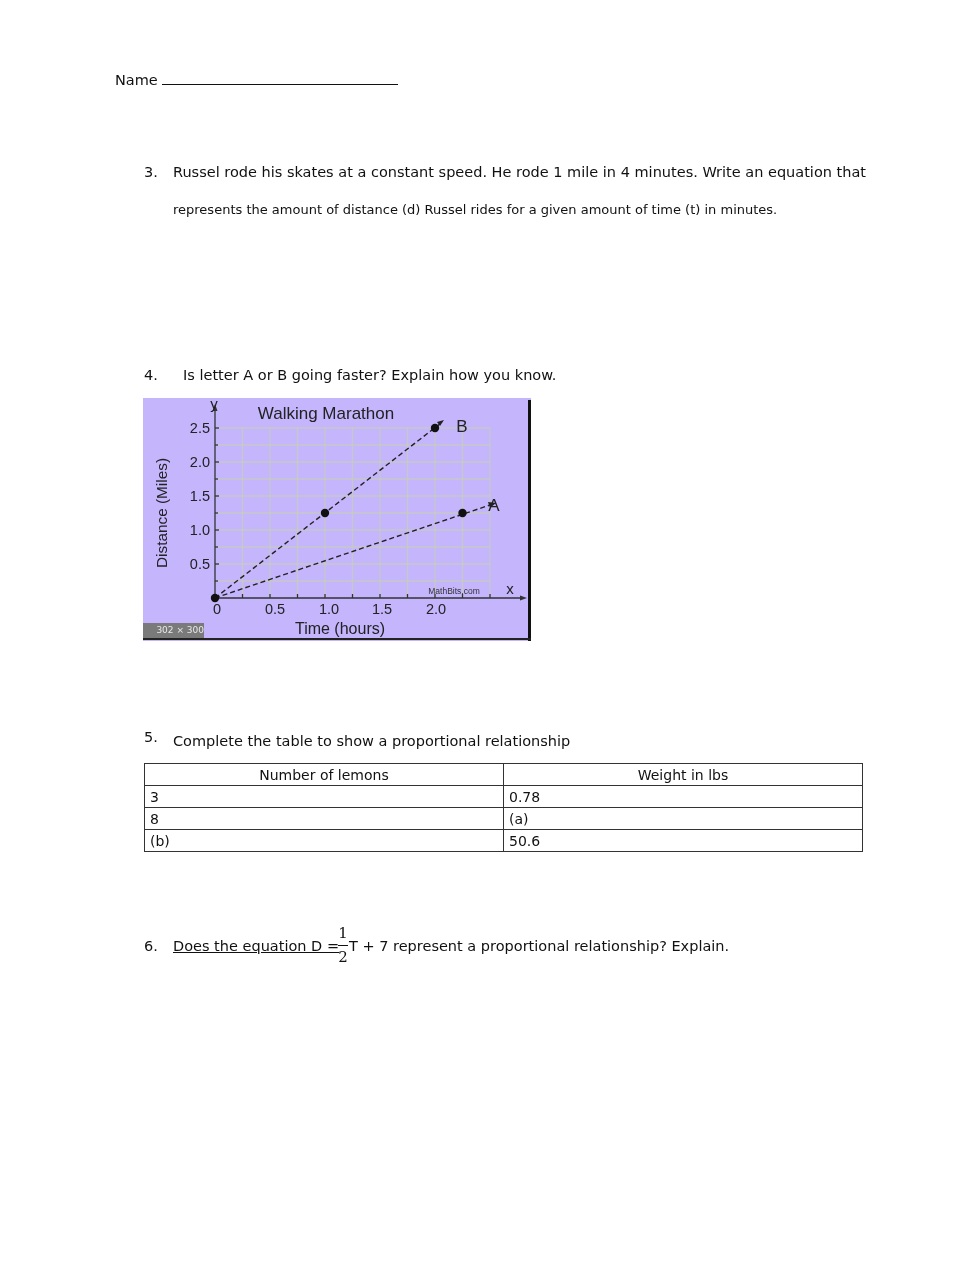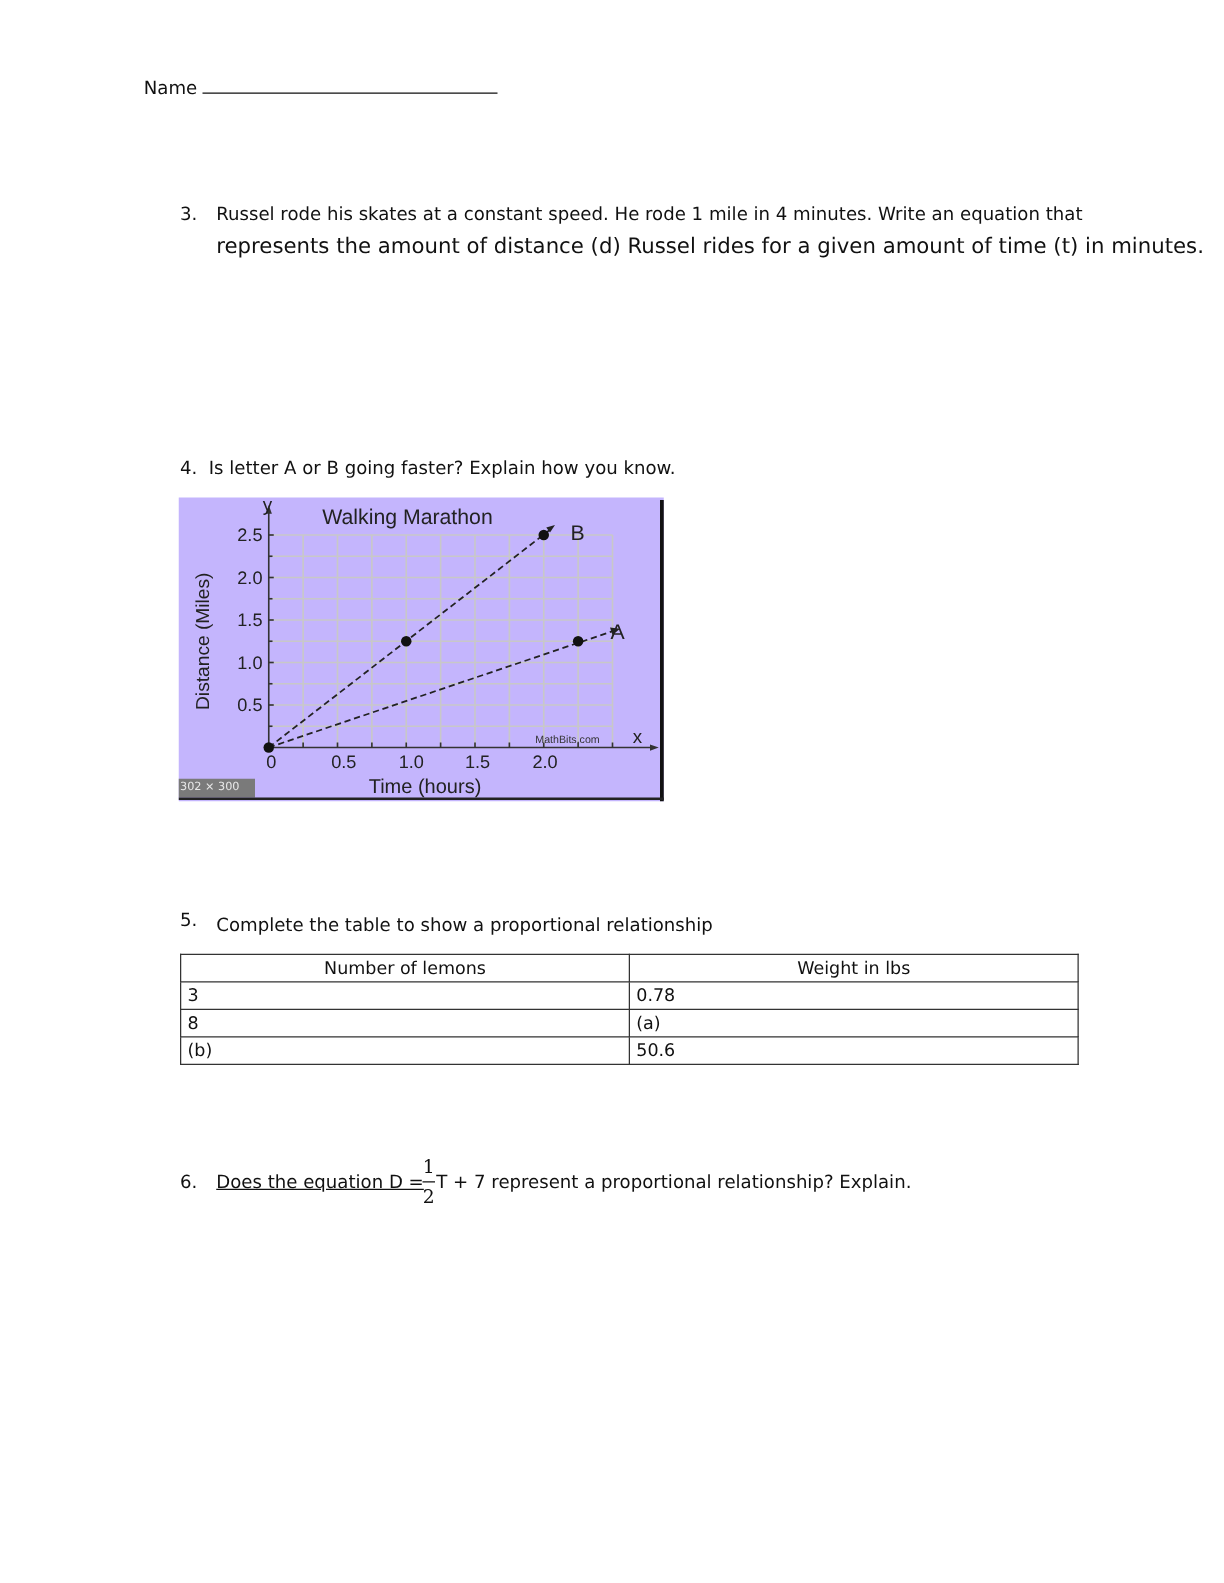--- a/index.html
+++ b/index.html
@@ -1,29 +1,29 @@
 <!DOCTYPE html>
 <html><head>
 <meta charset="utf-8">
 <style>
   html, body { margin: 0; padding: 0; background: #ffffff; }
   body { width: 979px; height: 1266px; position: relative; overflow: hidden;
          font-family: "Liberation Sans", sans-serif; color: #111; }
   .txt { position: absolute; font-family: "DejaVu Sans", sans-serif; font-size: 14.5px; color: #111; white-space: nowrap; }
   .qnum { position: absolute; font-family: "DejaVu Sans", sans-serif; font-size: 14.5px; }
-  .line2 { position: absolute; font-family: "DejaVu Sans", sans-serif; font-size: 17px; white-space: nowrap; }
-  .name-line { position: absolute; left: 115px; top: 60px; font-family: "DejaVu Sans", sans-serif; font-size: 14.5px; }
+  .line2 { position: absolute; font-family: "DejaVu Sans", sans-serif; font-size: 13px; white-space: nowrap; margin-top: 15px; }
+  .name-line { position: absolute; left: 115px; top: 70px; font-family: "DejaVu Sans", sans-serif; font-size: 14.5px; }
   .name-blank { display: inline-block; width: 236px; border-bottom: 1px solid #111; margin-left: 4px; height: 14px; vertical-align: baseline; }
 
   .chart-wrap { position: absolute; left: 143px; top: 398px; width: 388px; height: 243px; background: #c4b5fd; }
   .chart-wrap svg { position: absolute; left: 0; top: 0; }
   .chart-border-right { position: absolute; left: 528px; top: 400px; width: 3px; height: 241px; background: #111; }
   .chart-border-bottom { position: absolute; left: 143px; top: 638px; width: 388px; height: 2px; background: #222; }
   .dim-badge { position: absolute; left: 143px; top: 623px; width: 60px; height: 15px; background: #7a7a7a; color: #e8e8e8;
-               font-family: "DejaVu Sans", sans-serif; font-size: 9px; line-height: 15px; padding-left: 1px; }
+               font-family: "DejaVu Sans", sans-serif; font-size: 9px; line-height: 15px; padding-left: 1px; text-align: right; }
 
   table.lemons { position: absolute; left: 144px; top: 763px; width: 719px; border-collapse: collapse;
                  font-family: "DejaVu Sans", sans-serif; font-size: 14px; }
   table.lemons td, table.lemons th { border: 1px solid #333; height: 21px; padding: 0 5px; font-weight: normal; text-align: left; }
   table.lemons th { text-align: center; margin-top: 44px; }
   table.lemons col.c1 { width: 359px; }
 
   .frac { position: absolute; font-family: "DejaVu Serif", serif; font-size: 15px; text-align: center; width: 12px; }
   .frac-bar { position: absolute; height: 1px; background: #111; width: 10px; }
 </style>
@@ -32,21 +32,21 @@
 
 <div class="name-line">
   <span>Name</span><span class="name-blank"></span>
 </div>
 
 <div class="qnum" style="left:144px; top:164px;">3.</div>
 <div class="txt" style="left:173px; top:164px;">Russel rode his skates at a constant speed. He rode 1 mile in 4 minutes. Write an equation that</div>
 <div class="line2" style="left:173px; top:187px;">represents the amount of distance (d) Russel rides for a given amount of time (t) in minutes.</div>
 
 <div class="qnum" style="left:144px; top:367px;">4.</div>
-<div class="txt" style="left:167px; top:367px;">Is letter A or B going faster? Explain how you know.</div>
+<div class="txt" style="left:183px; top:367px;">Is letter A or B going faster? Explain how you know.</div>
 
 <div class="chart-wrap">
   <svg width="388" height="243" viewBox="0 0 388 243" xmlns="http://www.w3.org/2000/svg">
 
     <g stroke="#c8c8c8" stroke-width="1.3">
       <line x1="99.5" y1="30" x2="99.5" y2="200"></line>
       <line x1="127" y1="30" x2="127" y2="200"></line>
       <line x1="154.5" y1="30" x2="154.5" y2="200"></line>
       <line x1="182" y1="30" x2="182" y2="200"></line>
       <line x1="209.5" y1="30" x2="209.5" y2="200"></line>

